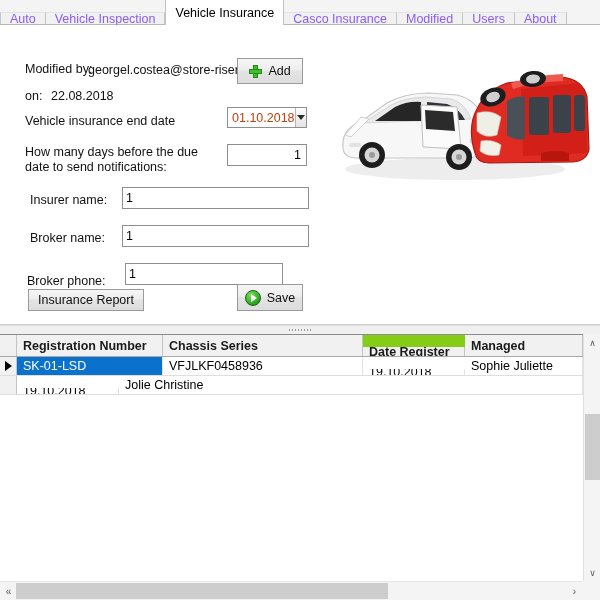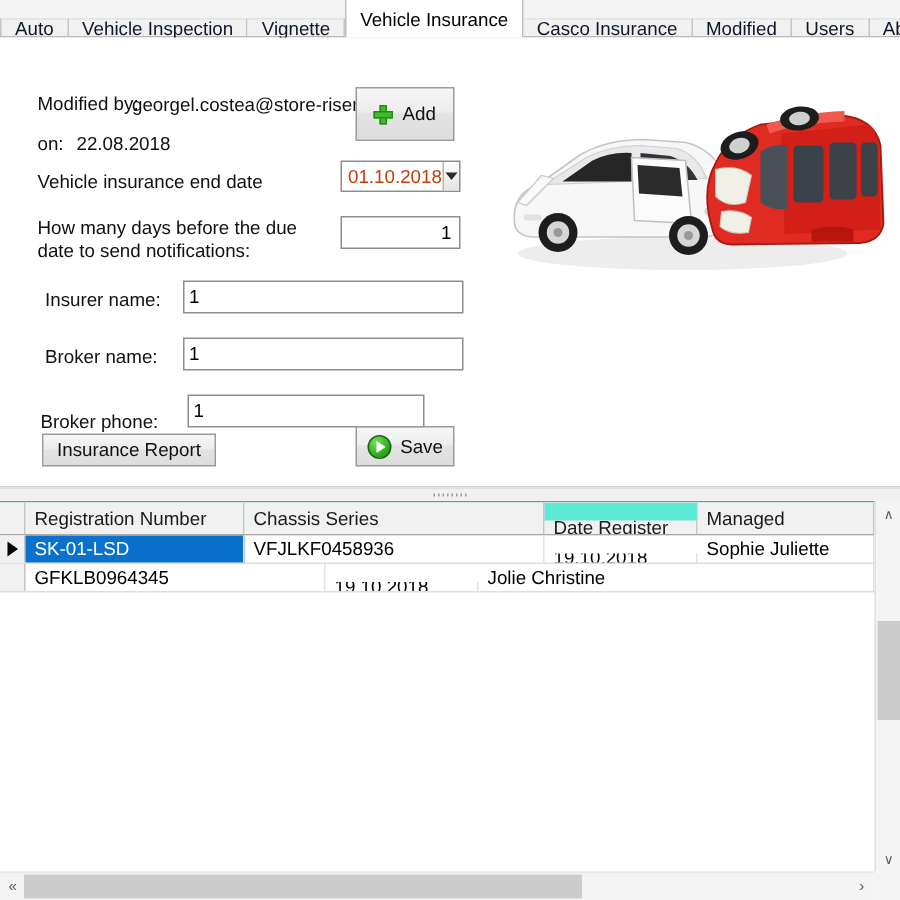--- a/index.html
+++ b/index.html
@@ -35,21 +35,21 @@
     display: flex;
     align-items: stretch;
   }
   .tab {
     position: relative;
     display: flex;
     align-items: center;
     justify-content: center;
     padding: 0 9px;
     font-size: 12.5px;
-    color: #0f172a;
+    color: #8b5cf6;
     background: #f1f1f1;
     border-right: 1px solid #c6c6c6;
     border-top: 1px solid #e3e3e3;
     box-sizing: border-box;
     white-space: nowrap;
     cursor: default;
     user-select: none;
     margin-top: 12px;
   }
   .tab:first-child {
@@ -260,22 +260,23 @@
     overflow: hidden;
     background: #ffffff;
   }
   .grid-row {
     display: flex;
     height: 19px;
     box-sizing: border-box;
   }
   .grid-head {
     height: 22px;
-    background: #5eead4;
+    background: #84cc16;
     border-bottom: 1px solid #a8a8a8;
+    font-weight: bold;
   }
   .hcell {
     display: flex;
     align-items: center;
     padding-left: 6px;
     font-size: 12.5px;
     color: #1a1a1a;
     border-right: 1px solid #c4c4c4;
     background: #f1f1f1;
     box-sizing: border-box;
@@ -395,23 +396,20 @@
 
 <div id="app">
 
   <div class="tabstrip">
     <div class="tab">
         <span>Auto</span>
       </div>
     <div class="tab">
         <span>Vehicle Inspection</span>
       </div>
-    <div class="tab">
-        <span>Vignette</span>
-      </div>
     <div class="tab selected">
         <span>Vehicle Insurance</span>
       </div>
     <div class="tab">
         <span>Casco Insurance</span>
       </div>
     <div class="tab">
         <span>Modified</span>
       </div>
     <div class="tab">
@@ -423,21 +421,21 @@
   </div>
 
   <div class="formpanel">
 
     <div class="lbl" style="left:25px; top:37px;">Modified by:</div>
     <div class="modby">georgel.costea@store-riser</div>
 
     <div class="lbl" style="left:25px; top:64px;">on:</div>
     <div class="lbl" style="left:51px; top:64px;">22.08.2018</div>
 
-    <div class="btn" style="left:237px; top:33px; width:66px; height:36px;">
+    <div class="btn" style="left:237px; top:33px; width:66px; height:26px;">
       <span class="icon-plus"></span>
       <span>Add</span>
     </div>
 
     <div class="lbl" style="left:25px; top:89px;">Vehicle insurance end date</div>
     <div class="datepicker">
       <div class="dp-val">01.10.2018</div>
       <div class="dp-btn">
         <span class="dp-arrow"></span>
       </div>
@@ -548,21 +546,20 @@
           <span class="tri"></span>
         </div>
         <div class="dcell c1 sel-cell">SK-01-LSD</div>
         <div class="dcell c2">VFJLKF0458936</div>
         <div class="dcell c3">19.10.2018</div>
         <div class="dcell c4">Sophie Juliette</div>
       </div>
 
       <div class="grid-row drow">
         <div class="rowhdr c0"></div>
-        <div class="dcell c2">GFKLB0964345</div>
         <div class="dcell c3">19.10.2018</div>
         <div class="dcell c4">Jolie Christine</div>
       </div>
 
     </div>
 
     <div class="hscroll">
       <div class="hsb-btn hsb-left">
         <span class="arrow-glyph">«</span>
       </div>

